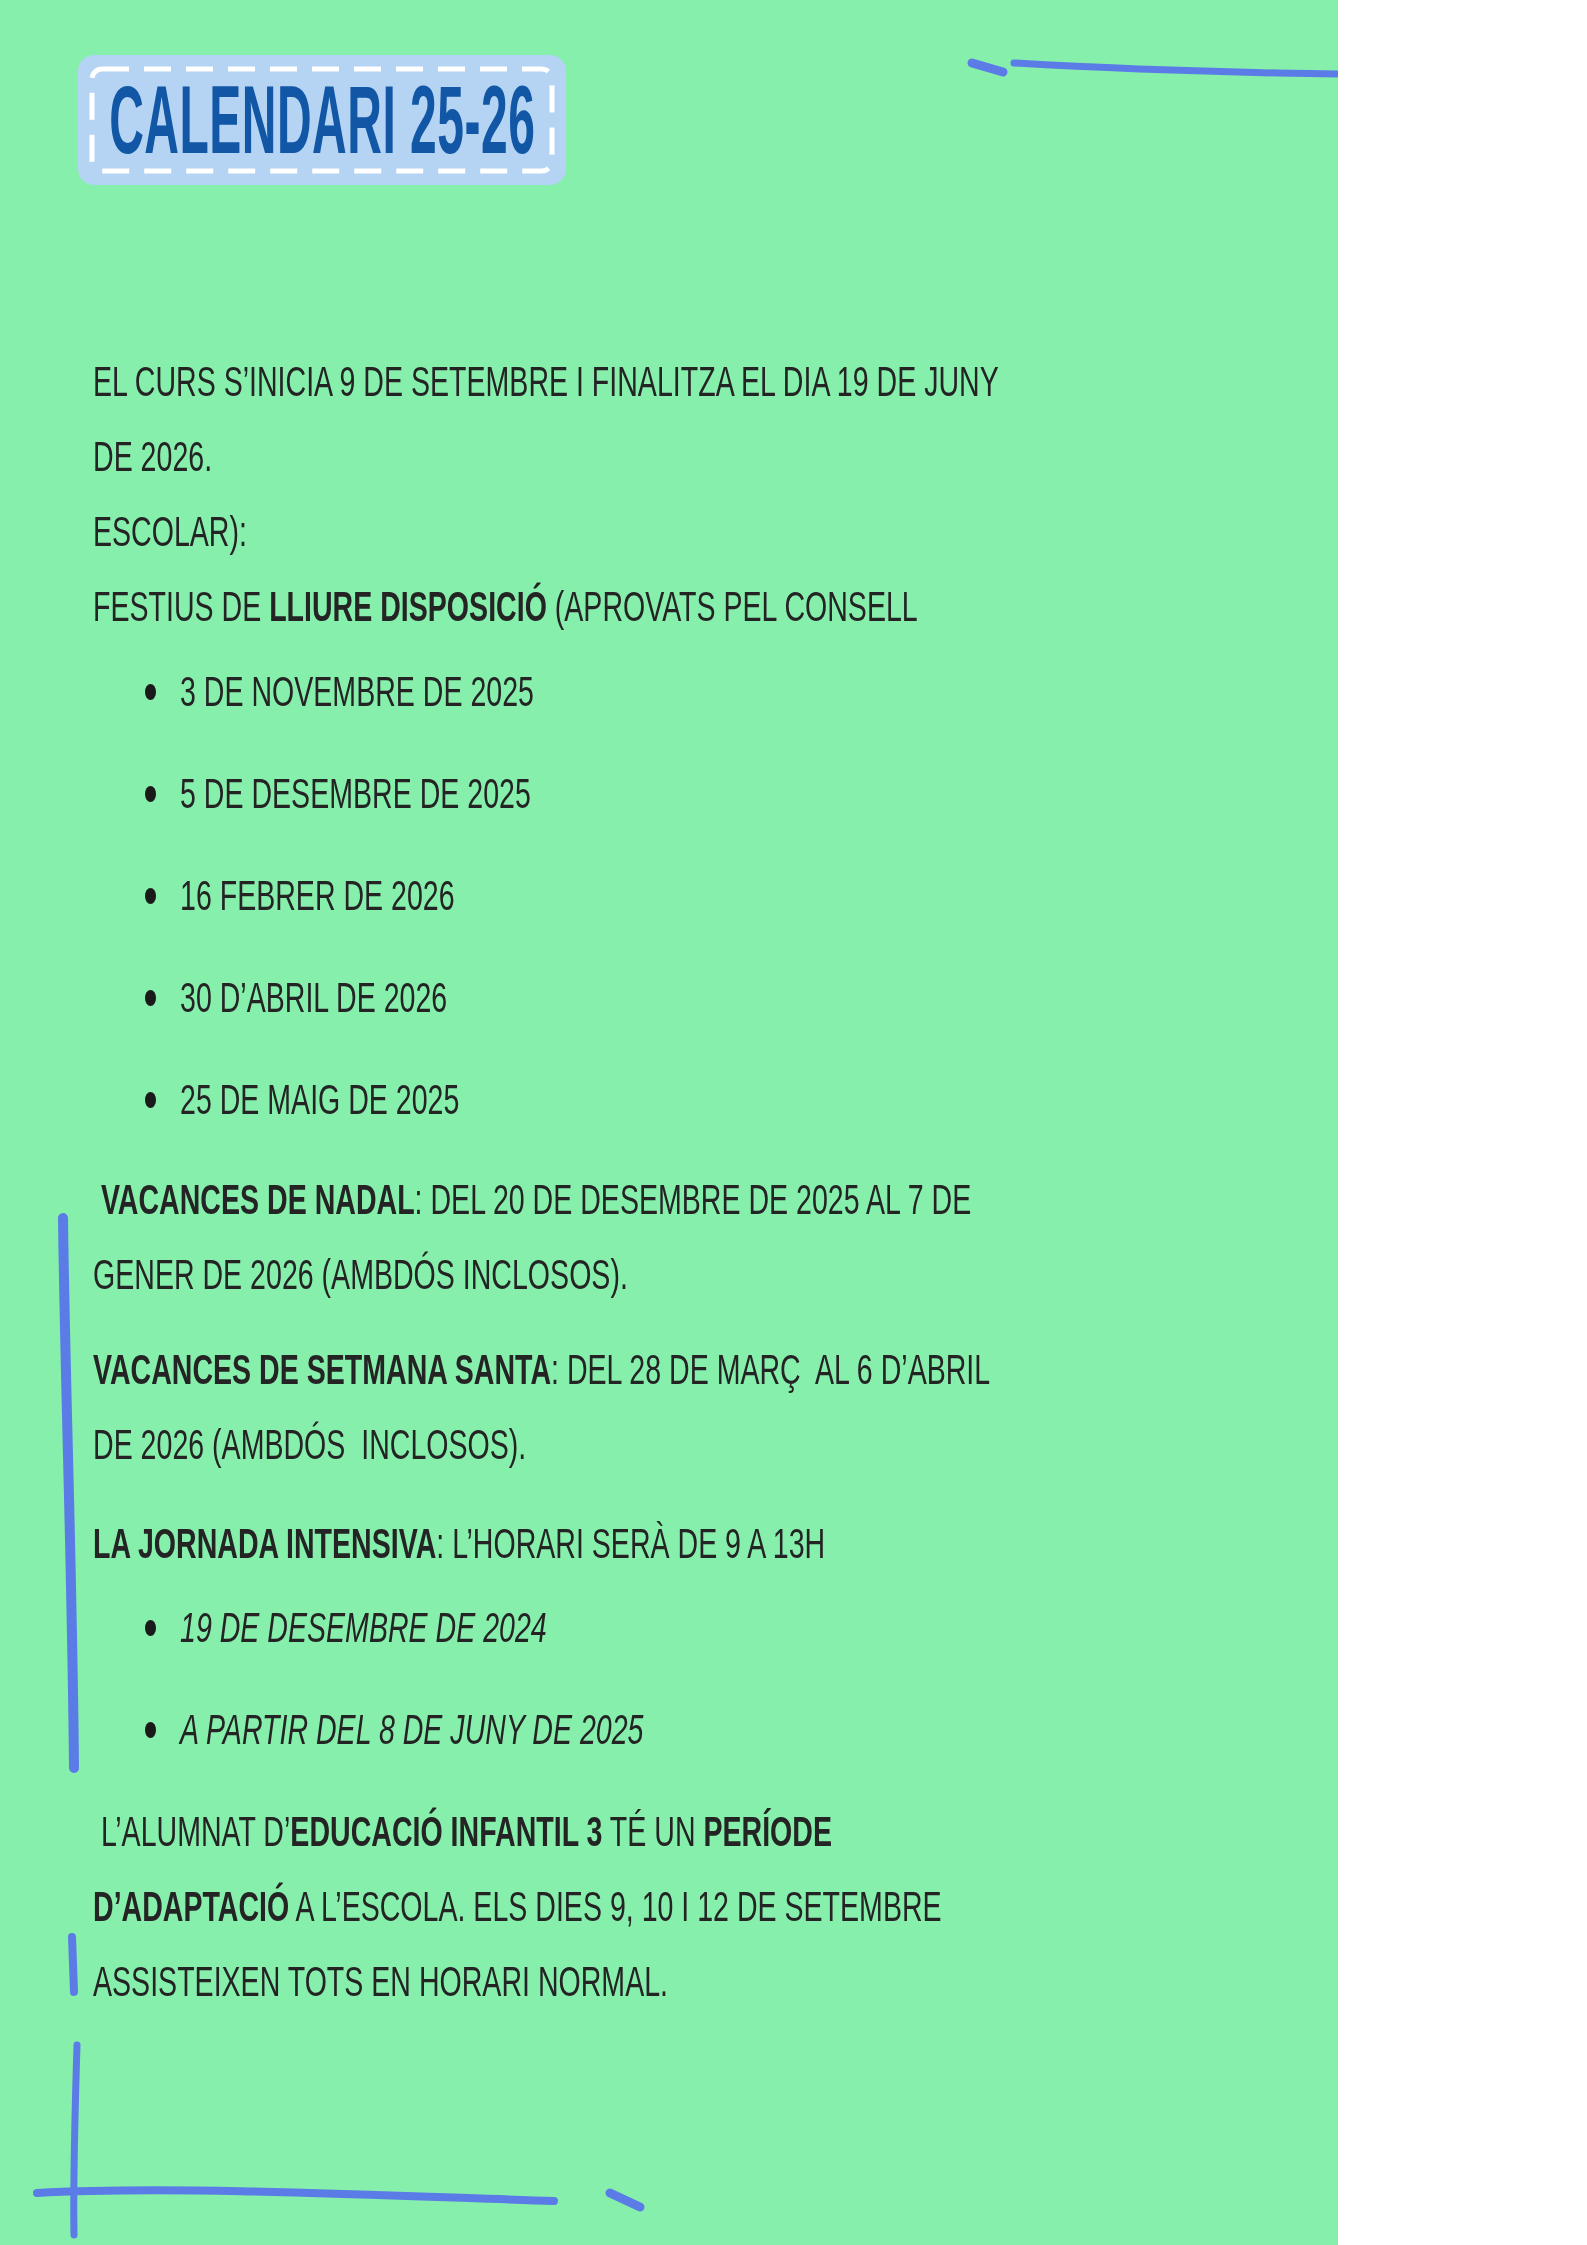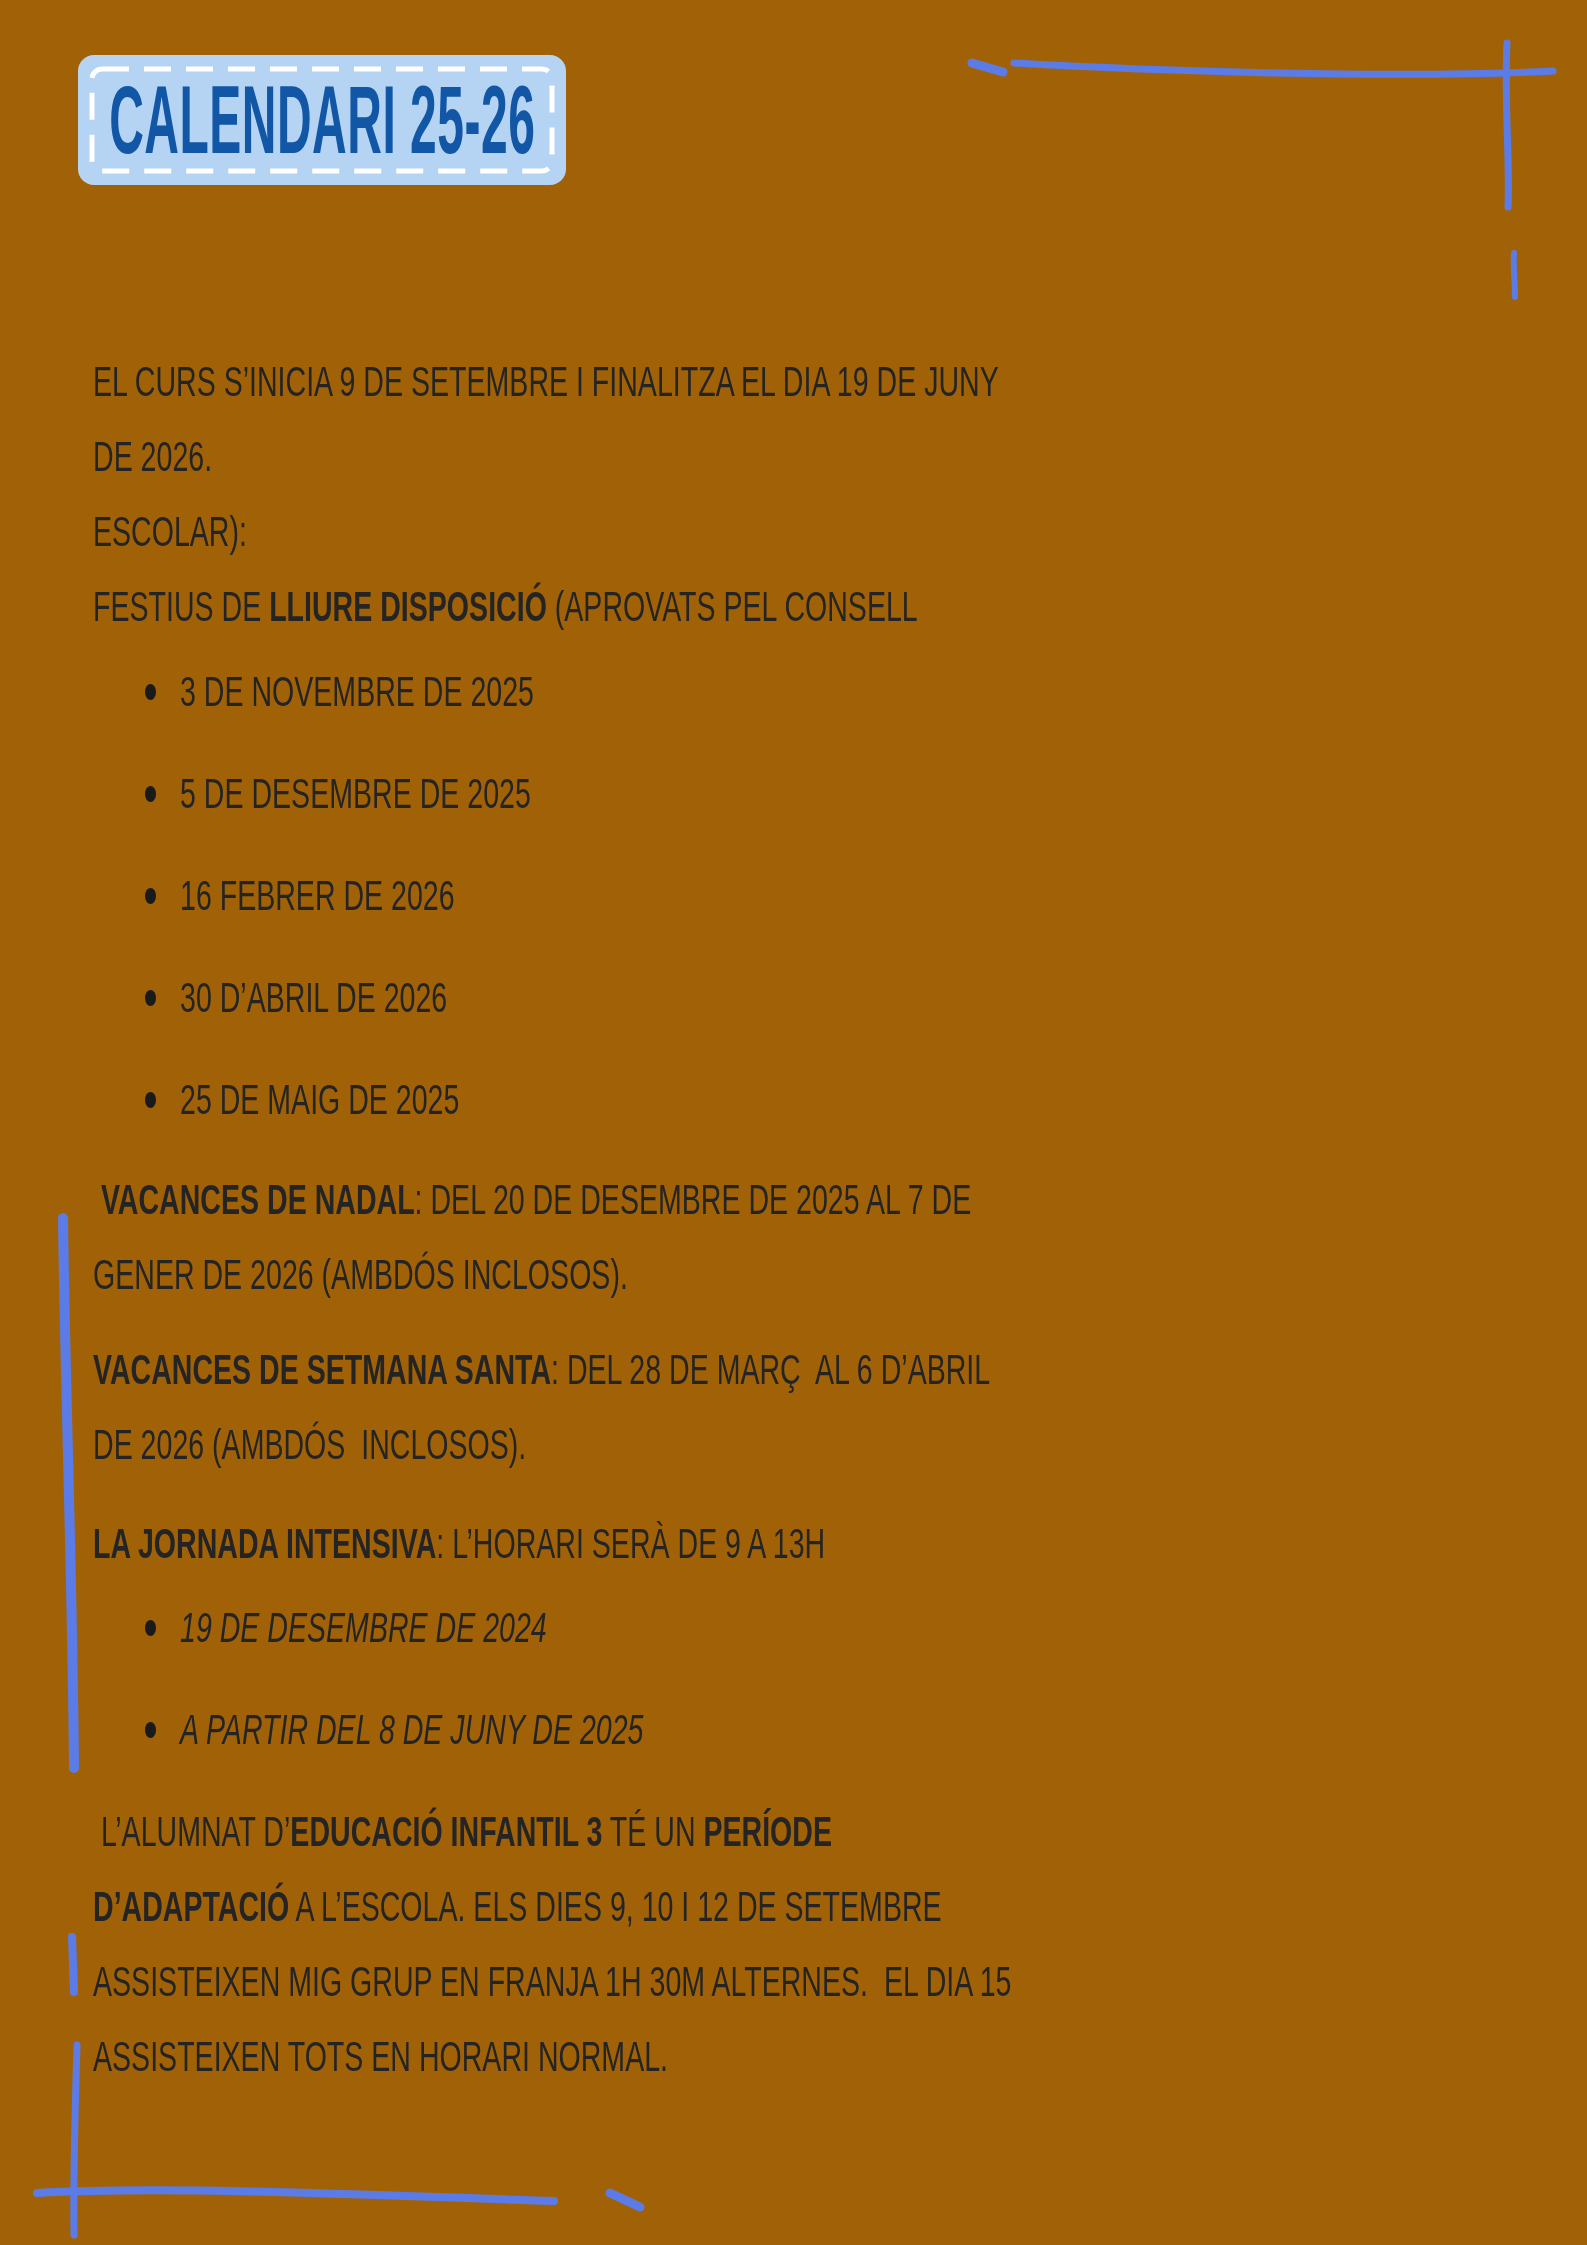--- a/index.html
+++ b/index.html
@@ -1,19 +1,19 @@
 <!DOCTYPE html>
 <html><head>
 <meta charset="utf-8">
 <style>
   html,body{margin:0;padding:0;background:#fff;}
   #page{
     position:relative;
-    width:1587px;height:2245px;
-    background:#a16207;
+    width:1338px;height:2245px;
+    background:#86efac;
     overflow:hidden;
     font-family:"Liberation Sans","DejaVu Sans",sans-serif;
     color:#242424;
   }
   
   #brush-layer{position:absolute;left:0;top:0;width:1587px;height:2245px;pointer-events:none;}
   
   #title-badge{
     position:absolute;left:78px;top:55px;width:488px;height:130px;
     border-radius:16px;
@@ -102,18 +102,17 @@
       <div id="block-jornada" class="block">
         <div class="line"><span class="line-inner"><span class="b">LA JORNADA INTENSIVA</span><span class="r">: L’HORARI SERÀ DE 9 A 13H</span></span></div>
       </div>
       <div id="block-jornada-list" class="block">
         <div class="bullet-row"><span class="bullet-dot"></span><span class="line-inner"><span class="r">19 DE DESEMBRE DE 2024</span></span></div>
         <div class="bullet-row"><span class="bullet-dot"></span><span class="line-inner"><span class="r">A PARTIR DEL 8 DE JUNY DE 2025</span></span></div>
       </div>
       <div id="block-adaptacio" class="block">
         <div class="line"><span class="line-inner"><span class="r"> L’ALUMNAT D’</span><span class="b">EDUCACIÓ INFANTIL 3</span><span class="r"> TÉ UN </span><span class="b">PERÍODE</span></span></div>
         <div class="line"><span class="line-inner"><span class="b">D’ADAPTACIÓ</span><span class="r"> A L’ESCOLA. ELS DIES 9, 10 I 12 DE SETEMBRE</span></span></div>
-        <div class="line"><span class="line-inner"><span class="r">ASSISTEIXEN MIG GRUP EN FRANJA 1H 30M ALTERNES.  EL DIA 15</span></span></div>
         <div class="line"><span class="line-inner"><span class="r">ASSISTEIXEN TOTS EN HORARI NORMAL.</span></span></div>
       </div>
     </div>
 
 </div>
 
 </body></html>

